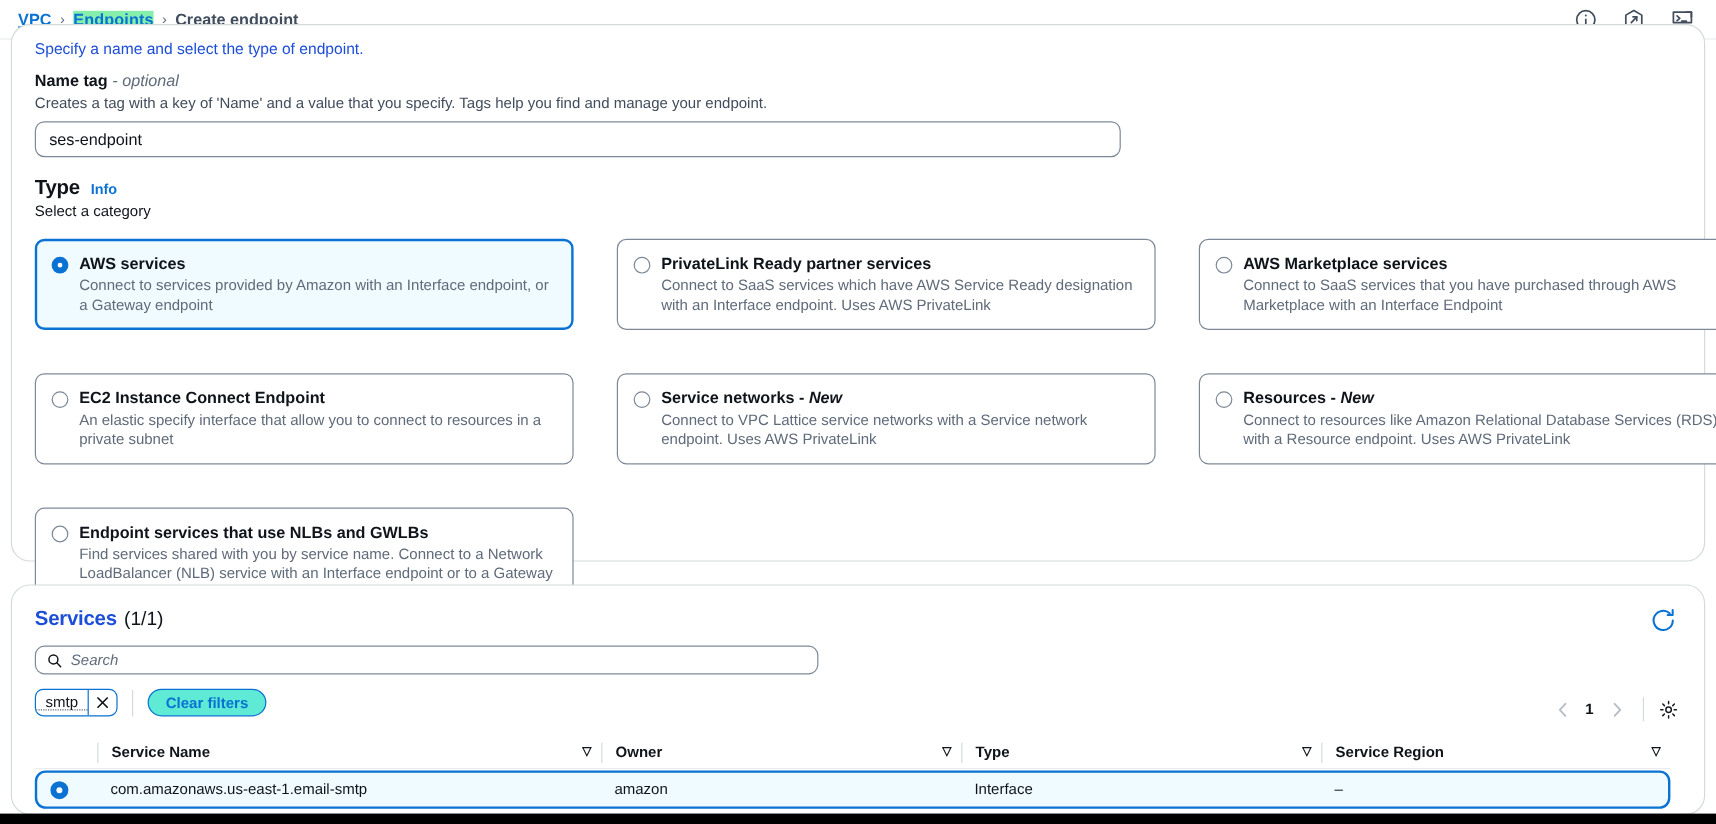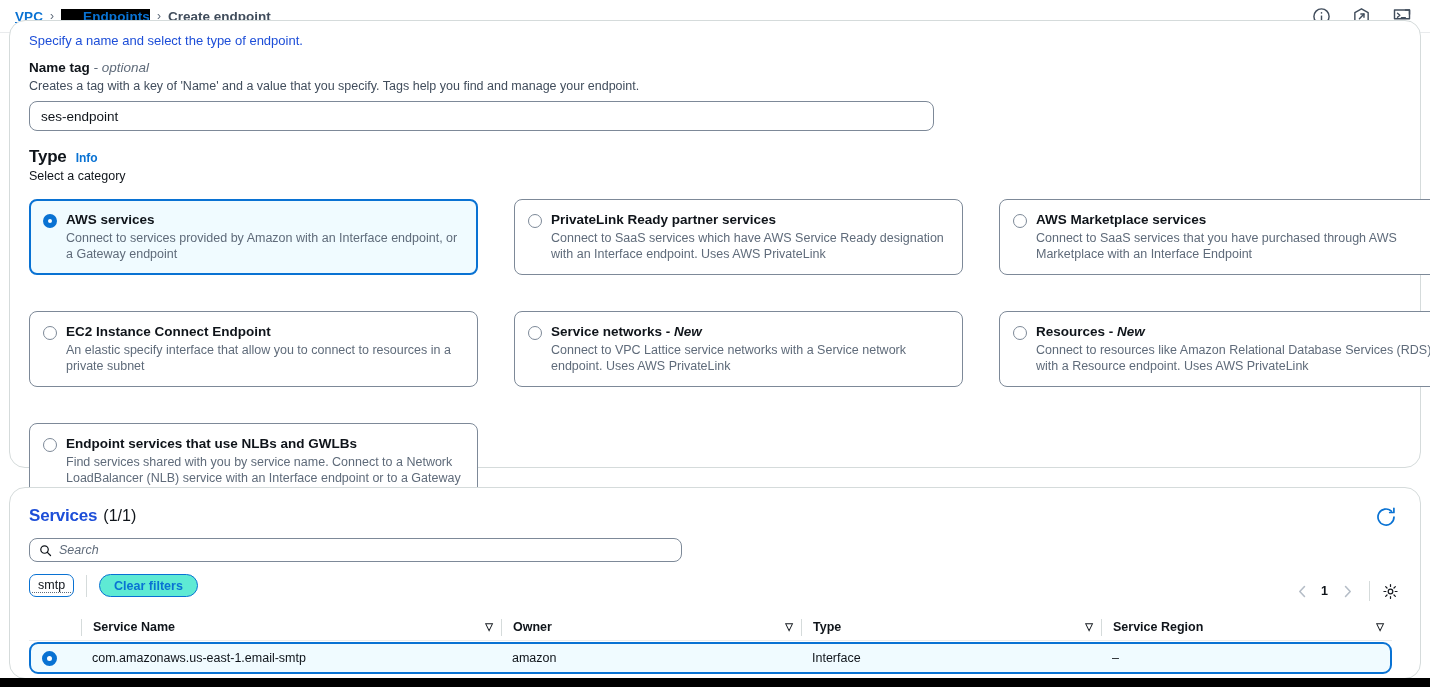--- a/index.html
+++ b/index.html
@@ -17,21 +17,21 @@
     position: absolute; top: 0; left: 0; width: 1430px; height: 33px;
     display: flex; align-items: center;
     border-bottom: 1px solid #e9ebed;
     background: #ffffff;
   }
   .crumbs { display: flex; align-items: center; padding-left: 15px; gap: 7px; }
   .crumb-link {
     font-size: 13.5px; font-weight: 700; color: #0972d3;
     text-decoration: underline; cursor: pointer; letter-spacing: .1px;
   }
-  .crumb-link.hl { background: #000000; padding-left: 22px; }
+  .crumb-link.hl { background: #86efac; }
   .crumb-sep { color: #5f6b7a; font-size: 12px; font-weight: 400; }
   .crumb-current { font-size: 13.5px; font-weight: 700; color: #414d5c; }
 
   .top-icons {
     margin-left: auto; display: flex; align-items: center;
     gap: 21px; padding-right: 18px;
   }
   .top-icons svg { display: block; }
 
   
@@ -143,21 +143,20 @@
     background: #fff; display: flex; align-items: center; gap: 7px;
     padding: 0 9px;
   }
   .search-ph { font-size: 12.5px; color: #5f6b7a; font-style: italic; }
 
   .filter-row { position: absolute; left: 29px; top: 574px; display: flex; align-items: center; }
   .token {
     height: 23px; display: flex; align-items: stretch;
     border: 1px solid #0972d3; border-radius: 7px; overflow: hidden; background: #fff;
     cursor: pointer;
-    flex-direction: column;
   }
   .token-label {
     display: flex; align-items: center; padding: 0 8px;
     font-size: 12.5px; color: #0f141a;
     border-bottom: 1px dotted #5f6b7a;
     margin: 3px 0 4px 0;
   }
   .token-x {
     display: flex; align-items: center; justify-content: center;
     width: 24px; border-left: 1px solid #0972d3;

